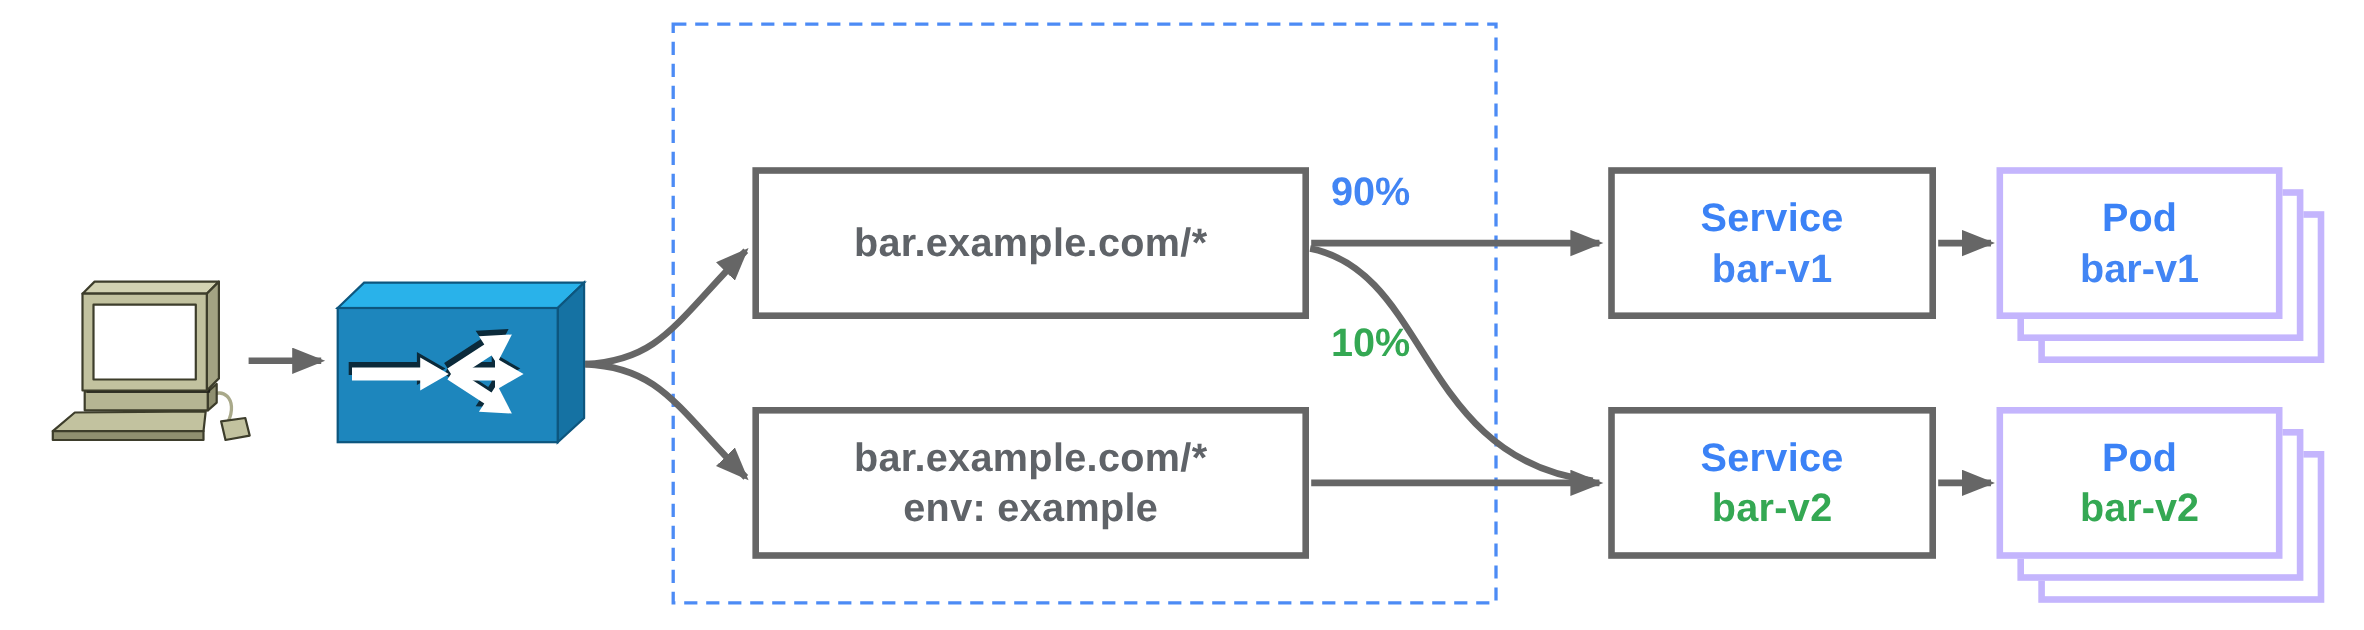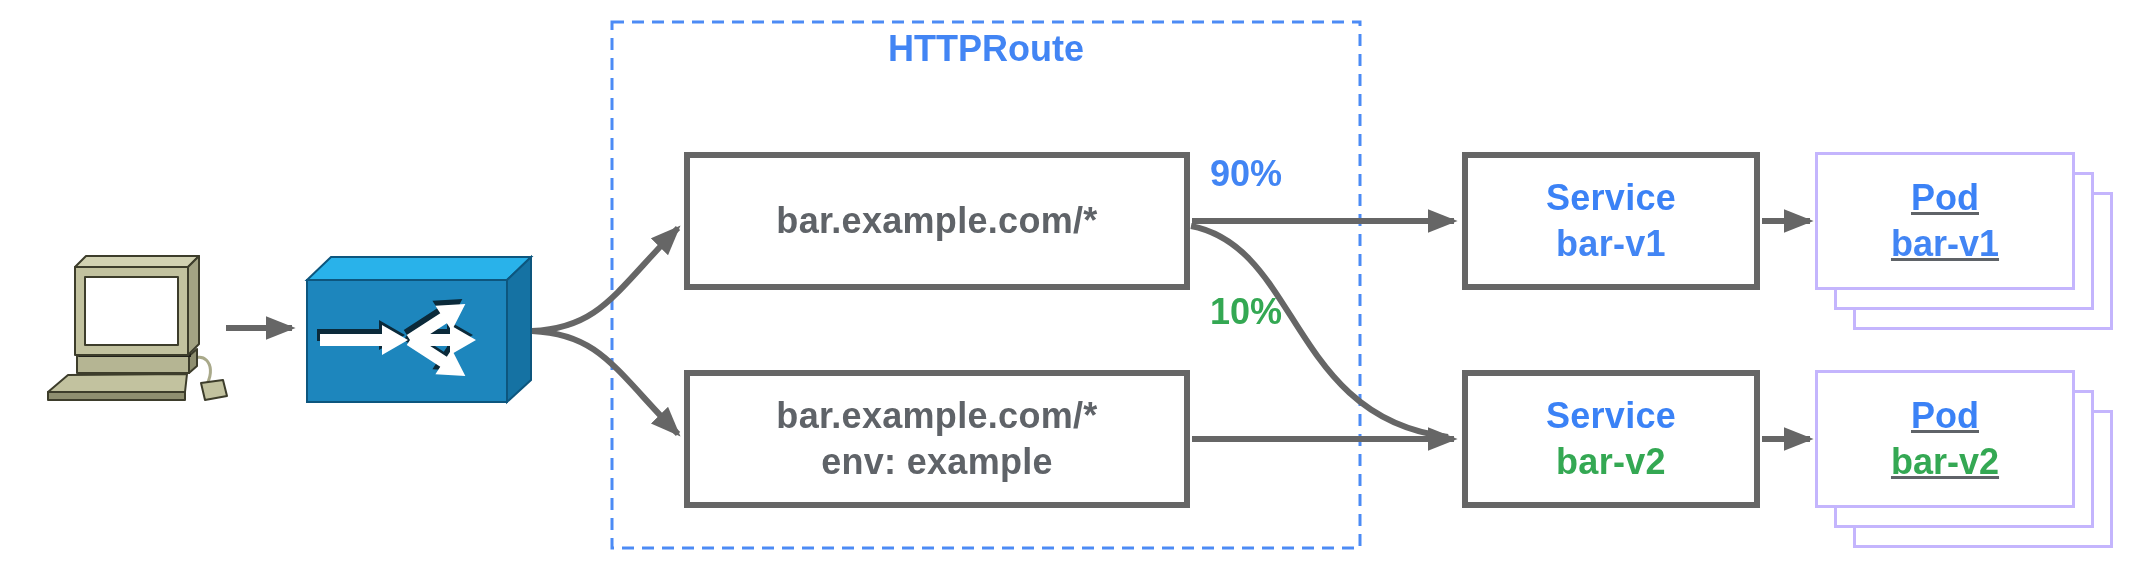--- a/index.html
+++ b/index.html
@@ -28,23 +28,22 @@
     position:absolute;left:612px;top:28px;width:748px;text-align:center;
     color:#4285f4;font-size:36px;line-height:42px;
   }
   .pct{position:absolute;font-size:36px;}
   #pct-90{left:1210px;top:153px;}
   #pct-10{left:1210px;top:291px;}
   .pod-stack{position:absolute;width:310px;height:190px;}
   #pod-stack-1{left:1815px;top:152px;}
   #pod-stack-2{left:1815px;top:370px;}
   .pod-card{
-    position:absolute;width:260px;height:138px;background:#ffffff;border:3px solid #c4b5fd;
+    position:absolute;width:260px;height:138px;background:#ffffff;border:6px solid #c4b5fd;
     box-sizing:border-box;
-    text-decoration:underline;
   }
   .pod-card.back2{left:38px;top:40px;}
   .pod-card.back1{left:19px;top:20px;}
   .pod-card.front{
     left:0;top:0;display:flex;flex-direction:column;align-items:center;justify-content:center;
     color:#5f6368;font-size:36px;line-height:46px;text-align:center;
   }
 </style>
 </head>
 <body>
@@ -102,21 +101,20 @@
     <path d="M1191,226 C1300,247 1290,418 1448,437" stroke="#666666" stroke-width="6" fill="none"></path>
 
     <path d="M1192,439 H1454" stroke="#666666" stroke-width="6" fill="none" marker-end="url(#ah)"></path>
 
     <path d="M1762,221 H1810" stroke="#666666" stroke-width="6" fill="none" marker-end="url(#ah)"></path>
     <path d="M1762,439 H1810" stroke="#666666" stroke-width="6" fill="none" marker-end="url(#ah)"></path>
   </svg>
 
 
   <div class="httproute-title">
-    <div>HTTPRoute</div>
   </div>
 
   <div class="box" id="rule-box-1">
     <div>bar.example.com/*</div>
   </div>
 
   <div class="box" id="rule-box-2">
     <div>bar.example.com/*</div>
     <div>env: example</div>
   </div>

